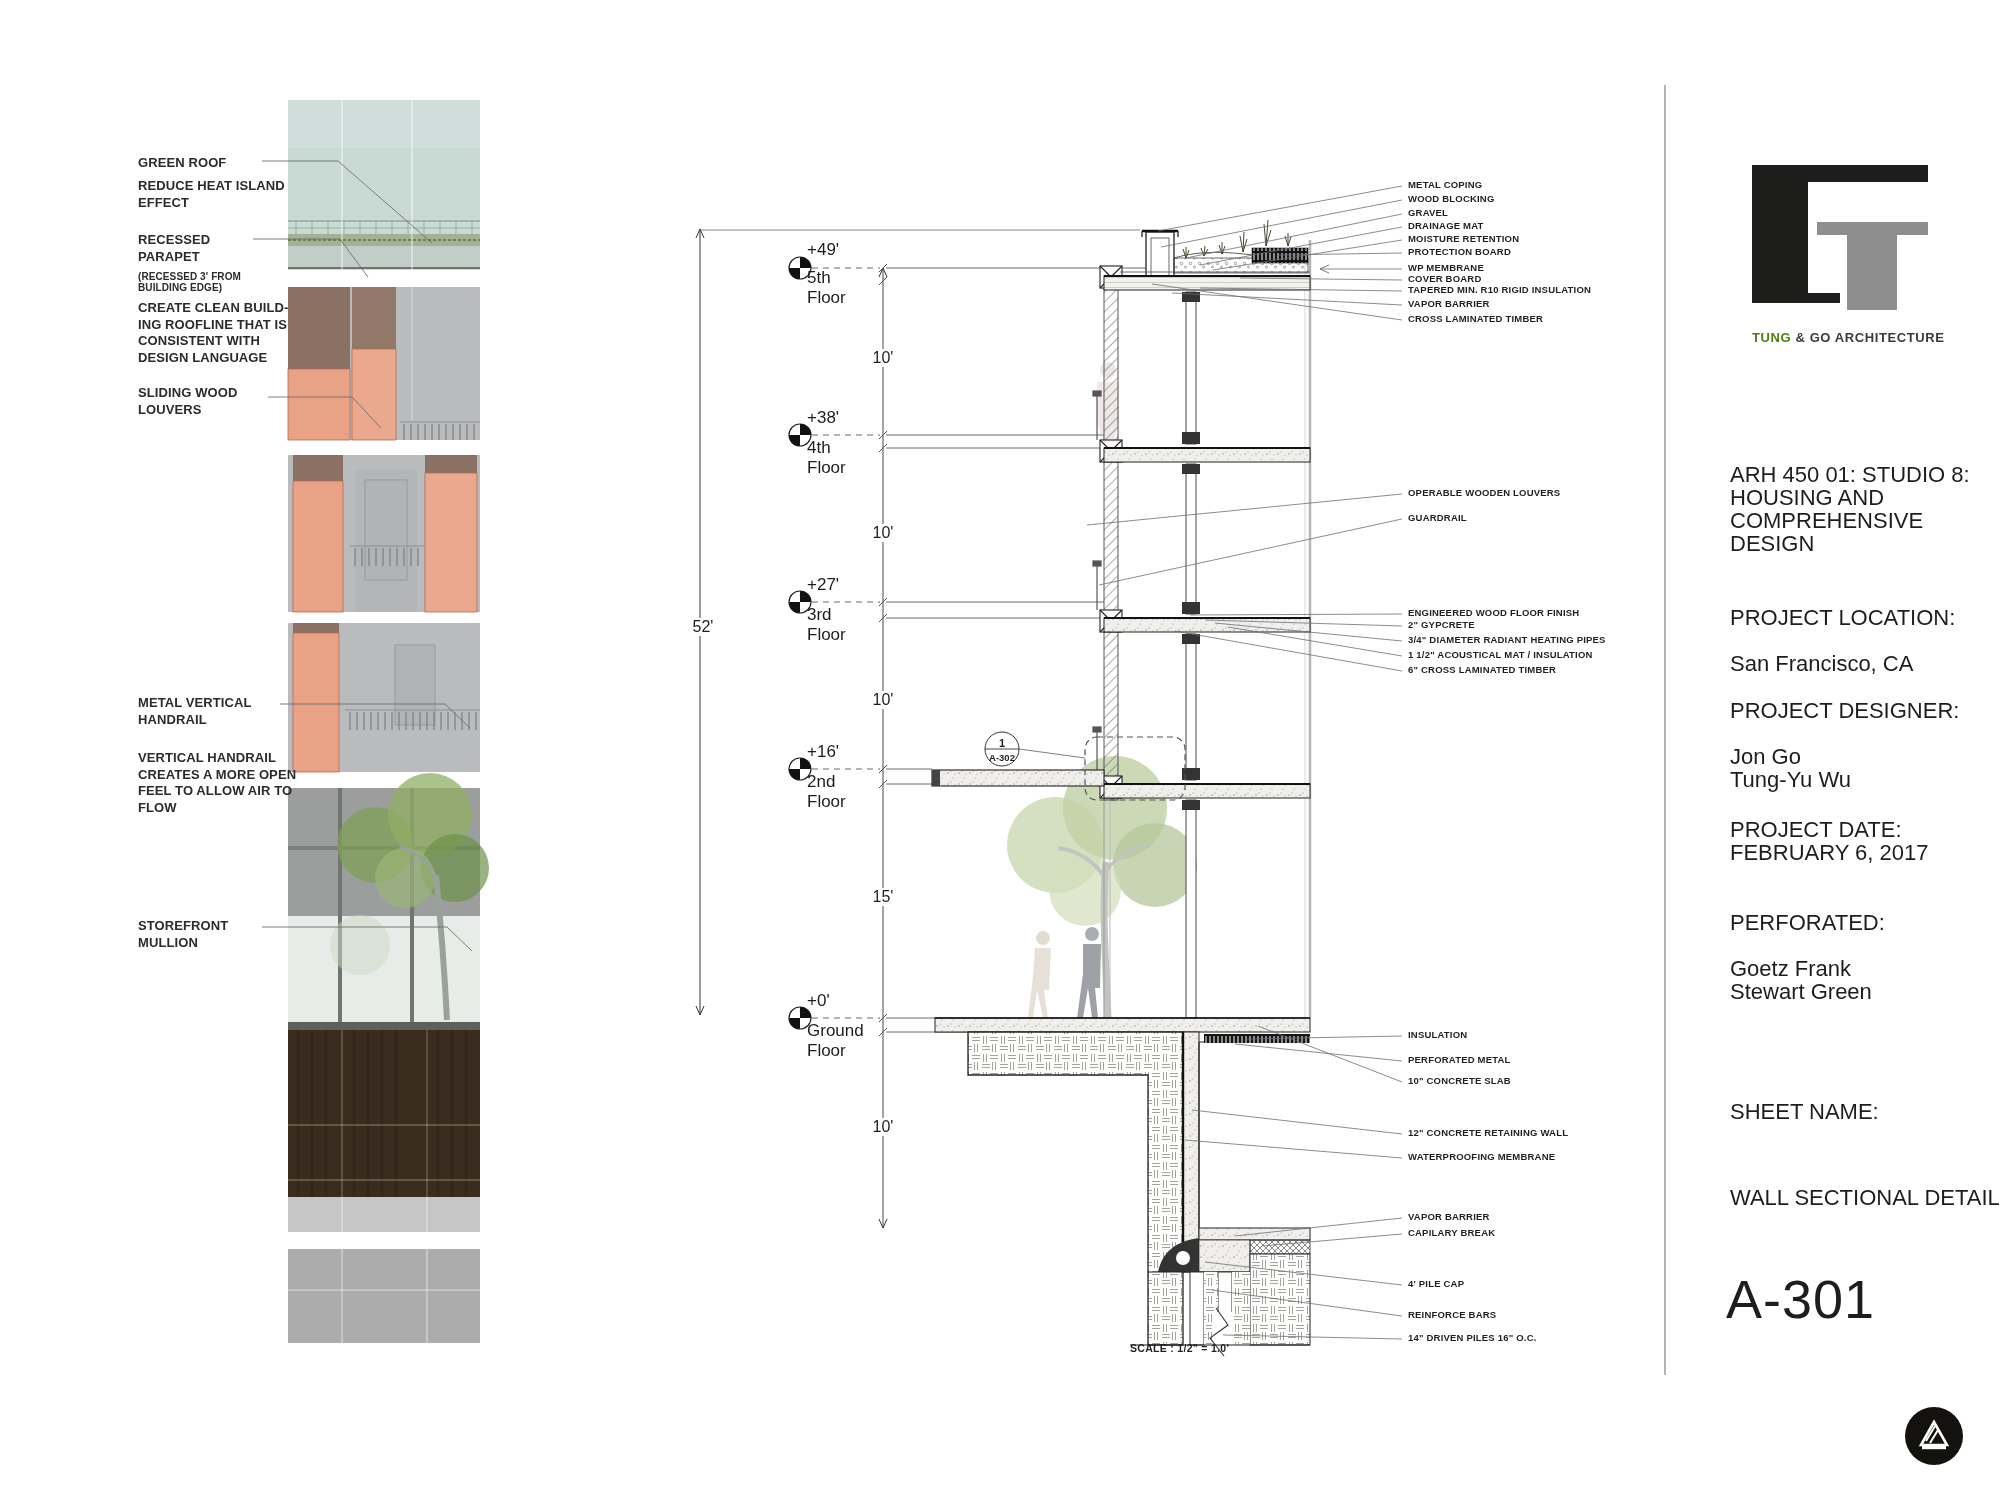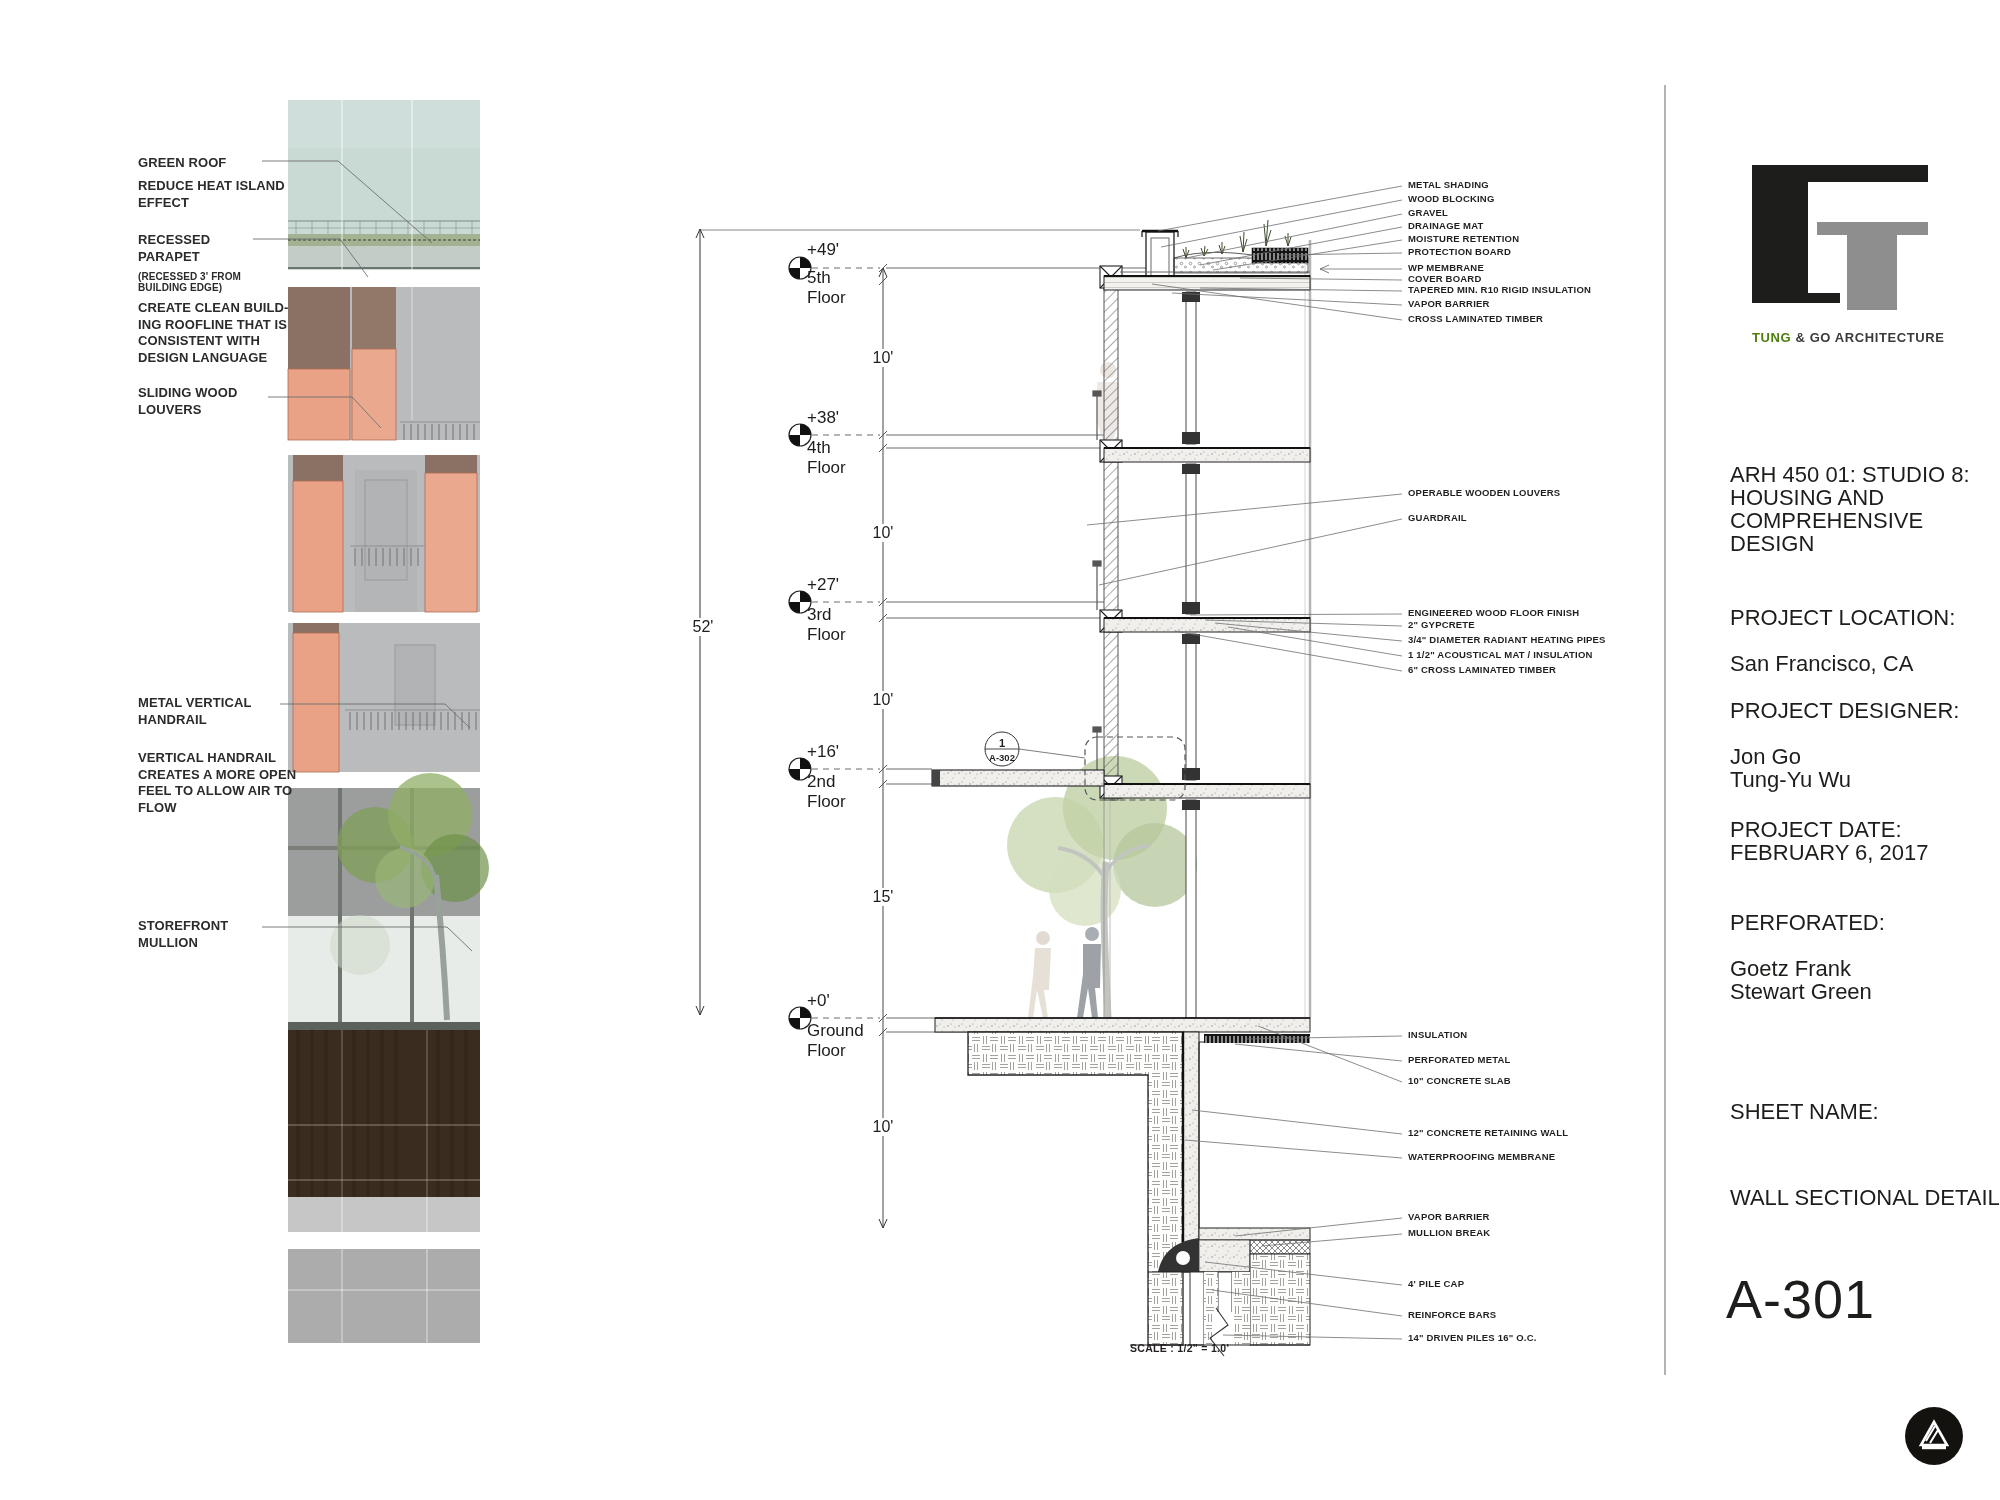--- a/index.html
+++ b/index.html
@@ -524,21 +524,21 @@
   <div class="dim" style="left:703px;top:627px">52'</div>
   <div class="dim" style="left:883px;top:358px">10'</div>
   <div class="dim" style="left:883px;top:533px">10'</div>
   <div class="dim" style="left:883px;top:700px">10'</div>
   <div class="dim" style="left:883px;top:897px">15'</div>
   <div class="dim" style="left:883px;top:1127px">10'</div>
 
   <div class="bubble-num" style="left:1002px;top:743px">1</div>
   <div class="bubble-sheet" style="left:1002px;top:757px">A-302</div>
 
-  <div class="co" style="top:179px">METAL SHADING</div>
+  <div class="co" style="top:179px">METAL COPING</div>
   <div class="co" style="top:193px">WOOD BLOCKING</div>
   <div class="co" style="top:207px">GRAVEL</div>
   <div class="co" style="top:220px">DRAINAGE MAT</div>
   <div class="co" style="top:233px">MOISTURE RETENTION</div>
   <div class="co" style="top:246px">PROTECTION BOARD</div>
   <div class="co" style="top:262px">WP MEMBRANE</div>
   <div class="co" style="top:273px">COVER BOARD</div>
   <div class="co" style="top:284px">TAPERED MIN. R10 RIGID INSULATION</div>
   <div class="co" style="top:298px">VAPOR BARRIER</div>
   <div class="co" style="top:313px">CROSS LAMINATED TIMBER</div>
@@ -551,21 +551,21 @@
   <div class="co" style="top:634px">3/4" DIAMETER RADIANT HEATING PIPES</div>
   <div class="co" style="top:649px">1 1/2" ACOUSTICAL MAT / INSULATION</div>
   <div class="co" style="top:664px">6" CROSS LAMINATED TIMBER</div>
 
   <div class="co" style="top:1029px">INSULATION</div>
   <div class="co" style="top:1054px">PERFORATED METAL</div>
   <div class="co" style="top:1075px">10" CONCRETE SLAB</div>
   <div class="co" style="top:1127px">12" CONCRETE RETAINING WALL</div>
   <div class="co" style="top:1151px">WATERPROOFING MEMBRANE</div>
   <div class="co" style="top:1211px">VAPOR BARRIER</div>
-  <div class="co" style="top:1227px">MULLION BREAK</div>
+  <div class="co" style="top:1227px">CAPILARY BREAK</div>
   <div class="co" style="top:1278px">4' PILE CAP</div>
   <div class="co" style="top:1309px">REINFORCE BARS</div>
   <div class="co" style="top:1332px">14" DRIVEN PILES 16" O.C.</div>
 
   <div class="scale-note">SCALE : 1/2" = 1.0'</div>
 
   <div>
     <div class="logo-bit" style="left:1752px;top:165px;width:176px;height:17px;background:#1d1d1b"></div>
     <div class="logo-bit" style="left:1752px;top:165px;width:56px;height:138px;background:#1d1d1b"></div>
     <div class="logo-bit" style="left:1752px;top:293px;width:88px;height:10px;background:#1d1d1b"></div>

